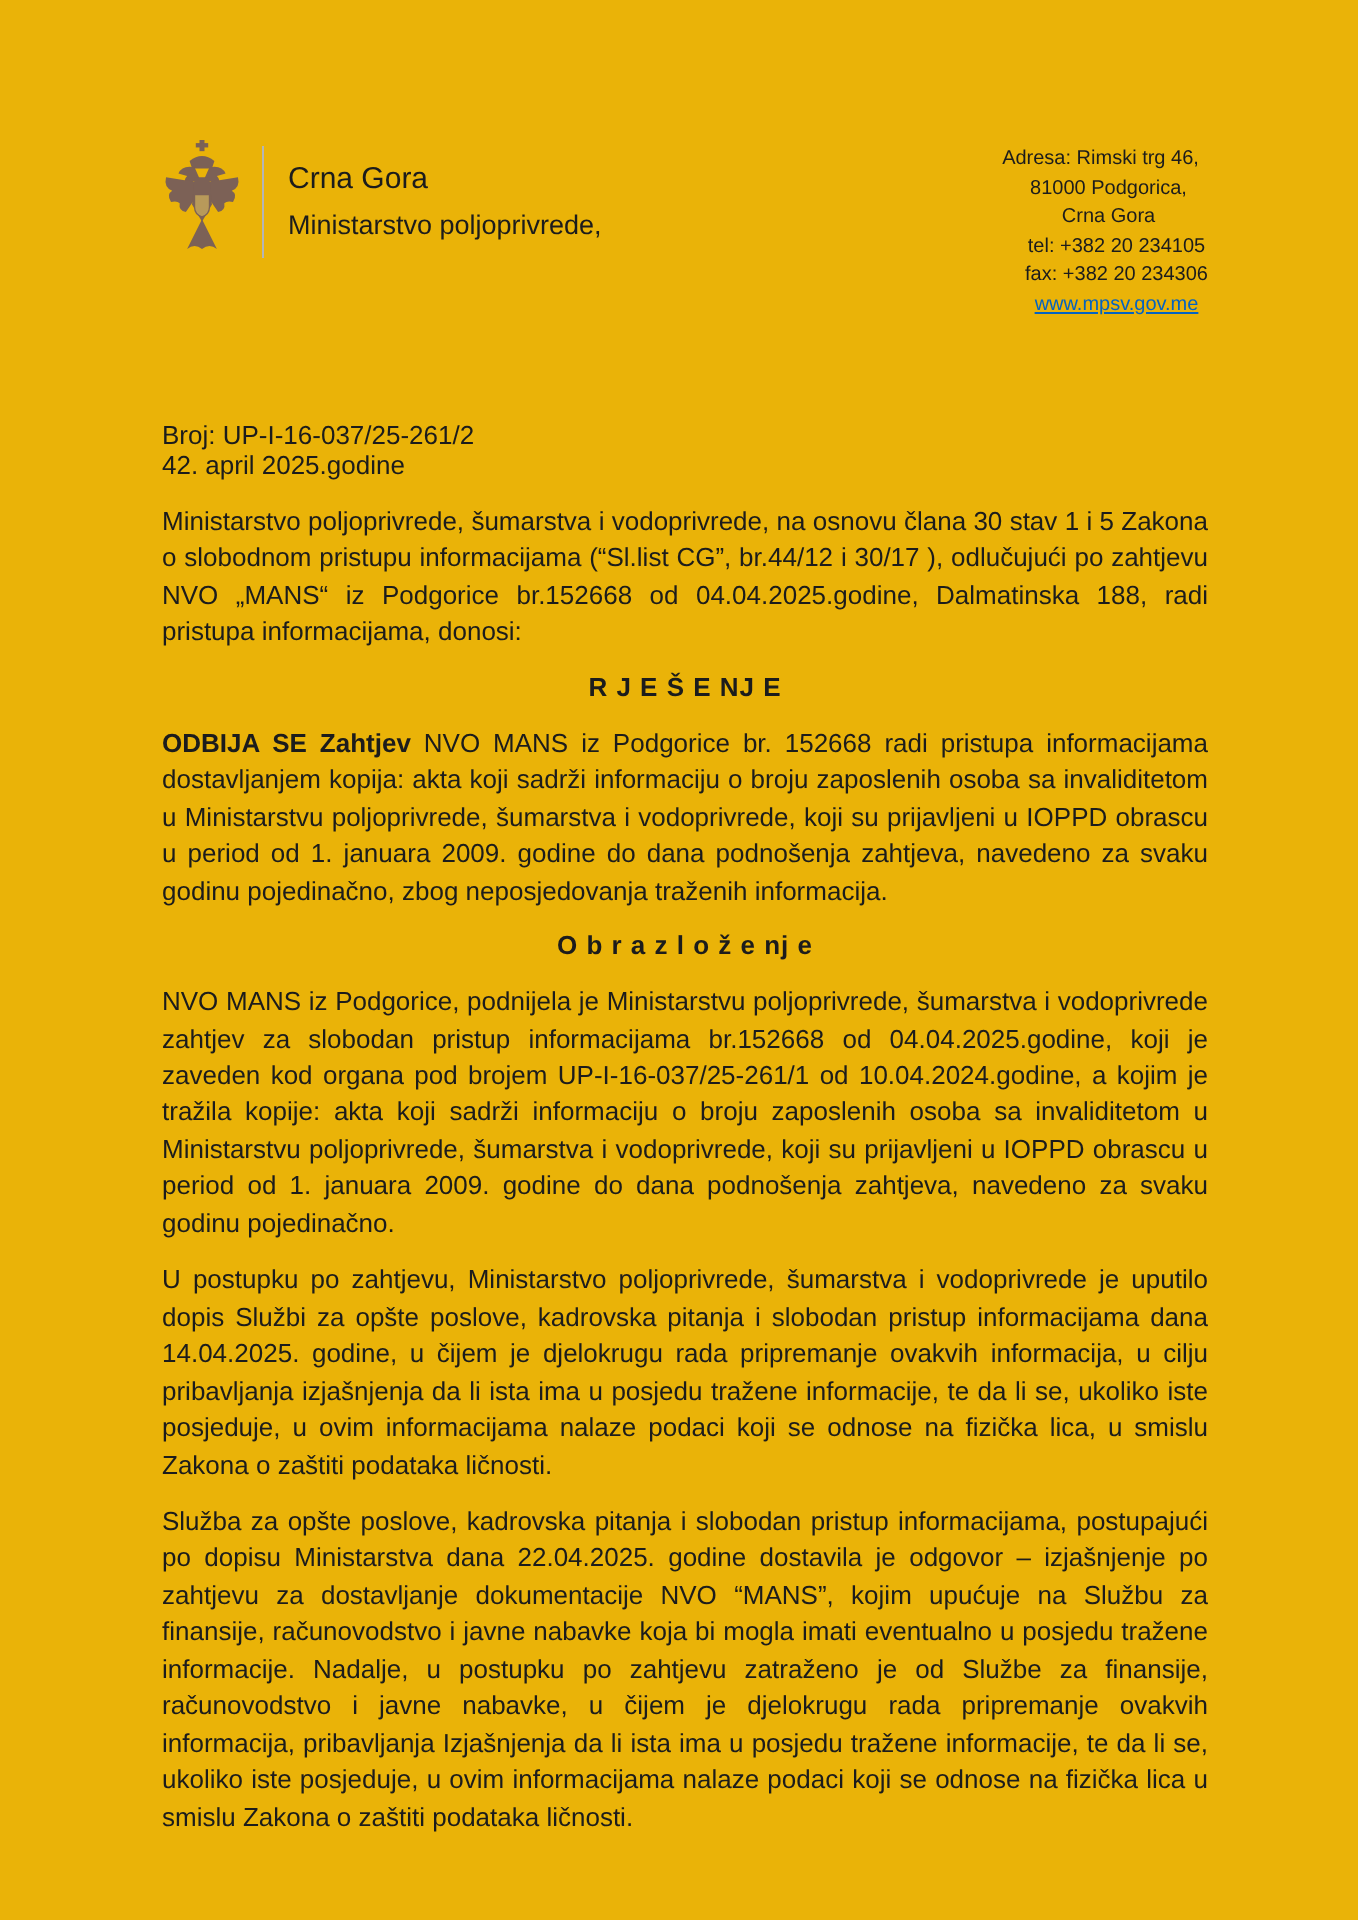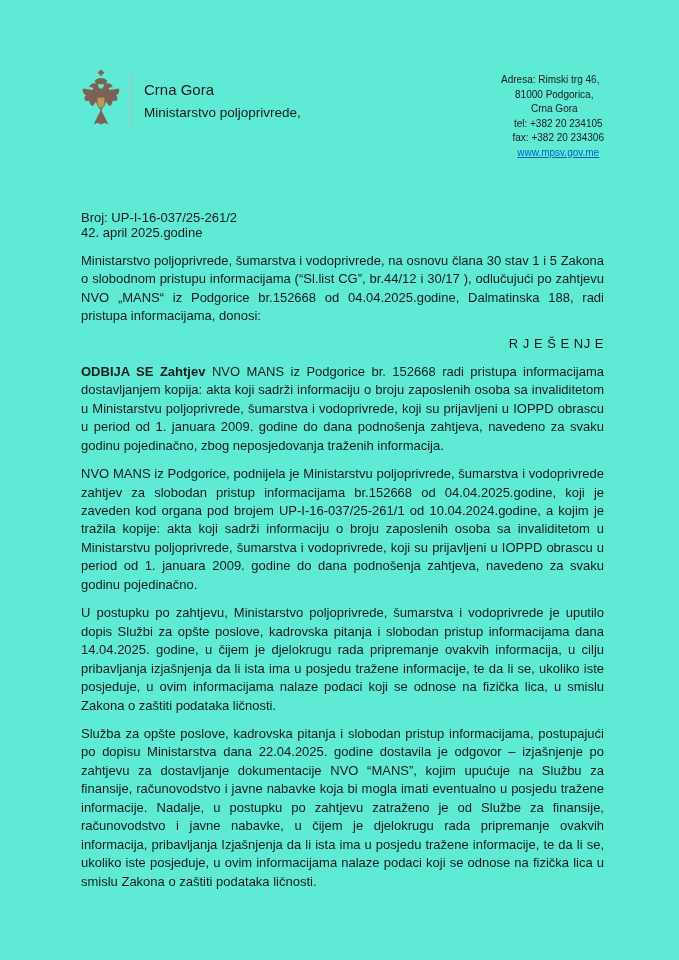--- a/index.html
+++ b/index.html
@@ -1,20 +1,20 @@
 <!DOCTYPE html>
 <html lang="me"><head>
 <meta charset="utf-8">
 <style>
   * { margin: 0; padding: 0; box-sizing: border-box; }
   html, body { background: #ffffff; }
   .page {
     width: 679px;
     height: 960px;
-    background: #5eead4;
+    background: #eab308;
     font-family: "Liberation Sans", sans-serif;
     color: #1c1c1c;
     padding: 70px 75px 0 81px;
     overflow: hidden;
     position: relative;
   }
 
   
   .letterhead {
     display: flex;
@@ -55,22 +55,22 @@
   
   .para {
     font-size: 13px;
     line-height: 1.42;
     text-align: justify;
     margin-bottom: 10px;
   }
   .para b { font-weight: bold; }
   .doc-heading {
     font-size: 13px;
-    font-weight: normal;
-    text-align: right;
+    font-weight: bold;
+    text-align: center;
     letter-spacing: 0.5px;
     margin: 6px 0 12px;
   }
 </style>
 </head>
 <body>
 
 <div class="page">
 
   <div class="letterhead">
@@ -112,18 +112,19 @@
     <span>Broj: UP-I-16-037/25-261/2</span>
     <span>42. april 2025.godine</span>
   </div>
 
   <p class="para">Ministarstvo poljoprivrede, šumarstva i vodoprivrede, na osnovu člana 30 stav 1 i 5 Zakona o slobodnom pristupu informacijama (“Sl.list CG”, br.44/12 i 30/17 ), odlučujući po zahtjevu NVO „MANS“ iz Podgorice br.152668 od 04.04.2025.godine, Dalmatinska 188, radi pristupa informacijama, donosi:</p>
 
   <div class="doc-heading">R J E Š E NJ E</div>
 
   <p class="para"><b>ODBIJA SE Zahtjev</b><span> NVO MANS iz Podgorice br. 152668 radi pristupa informacijama dostavljanjem kopija: akta koji sadrži informaciju o broju zaposlenih osoba sa invaliditetom u Ministarstvu poljoprivrede, šumarstva i vodoprivrede, koji su prijavljeni u IOPPD obrascu u period od 1. januara 2009. godine do dana podnošenja zahtjeva, navedeno za svaku godinu pojedinačno, zbog neposjedovanja traženih informacija.</span></p>
 
+  <div class="doc-heading">O b r a z l o ž e nj e</div>
 
   <p class="para">NVO MANS iz Podgorice, podnijela je Ministarstvu poljoprivrede, šumarstva i vodoprivrede zahtjev za slobodan pristup informacijama br.152668 od 04.04.2025.godine, koji je zaveden kod organa pod brojem UP-I-16-037/25-261/1 od 10.04.2024.godine, a kojim je tražila kopije: akta koji sadrži informaciju o broju zaposlenih osoba sa invaliditetom u Ministarstvu poljoprivrede, šumarstva i vodoprivrede, koji su prijavljeni u IOPPD obrascu u period od 1. januara 2009. godine do dana podnošenja zahtjeva, navedeno za svaku godinu pojedinačno.</p>
   <p class="para">U postupku po zahtjevu, Ministarstvo poljoprivrede, šumarstva i vodoprivrede je uputilo dopis Službi za opšte poslove, kadrovska pitanja i slobodan pristup informacijama dana 14.04.2025. godine, u čijem je djelokrugu rada pripremanje ovakvih informacija, u cilju pribavljanja izjašnjenja da li ista ima u posjedu tražene informacije, te da li se, ukoliko iste posjeduje, u ovim informacijama nalaze podaci koji se odnose na fizička lica, u smislu Zakona o zaštiti podataka ličnosti.</p>
   <p class="para">Služba za opšte poslove, kadrovska pitanja i slobodan pristup informacijama, postupajući po dopisu Ministarstva dana 22.04.2025. godine dostavila je odgovor – izjašnjenje po zahtjevu za dostavljanje dokumentacije NVO “MANS”, kojim upućuje na Službu za finansije, računovodstvo i javne nabavke koja bi mogla imati eventualno u posjedu tražene informacije. Nadalje, u postupku po zahtjevu zatraženo je od Službe za finansije, računovodstvo i javne nabavke, u čijem je djelokrugu rada pripremanje ovakvih informacija, pribavljanja Izjašnjenja da li ista ima u posjedu tražene informacije, te da li se, ukoliko iste posjeduje, u ovim informacijama nalaze podaci koji se odnose na fizička lica u smislu Zakona o zaštiti podataka ličnosti.</p>
 
 </div>
 
 </body></html>

